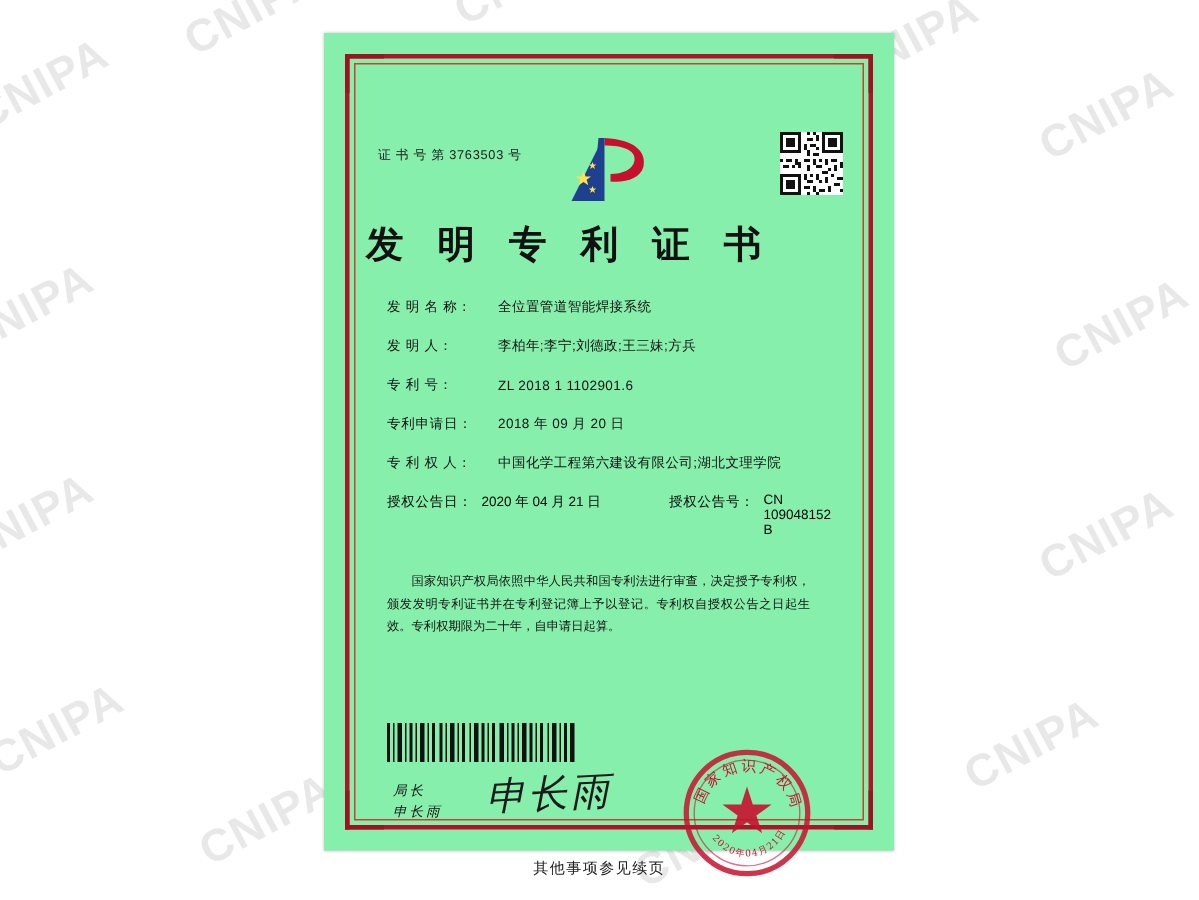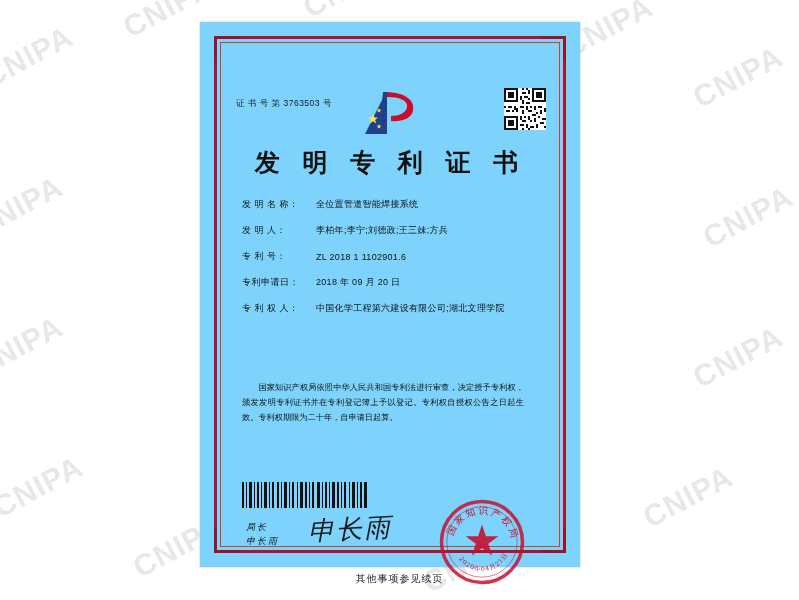--- a/index.html
+++ b/index.html
@@ -26,25 +26,25 @@
     font-size: 30px;
     font-weight: bold;
     letter-spacing: 1px;
     transform: rotate(-28deg);
     user-select: none;
     white-space: nowrap;
     font-family: "Liberation Sans", sans-serif;
   }
   .cert-wrap {
     position: absolute;
-    left: 200px;
+    left: 216px;
     top: 22px;
     width: 380px;
     height: 545px;
-    background: #7dd3fc;
+    background: #86efac;
     box-shadow: 0 0 2px rgba(0,0,0,0.25);
   }
   
   .border-outer {
     position: absolute;
     left: 14px; top: 14px; right: 14px; bottom: 14px;
     border: 3px solid #b1132a;
     box-sizing: border-box;
   }
   .border-inner {
@@ -90,21 +90,21 @@
     top: 38px;
     transform: translateX(-50%);
     width: 74px;
     height: 50px;
   }
   .title {
     position: absolute;
     left: 0;
     right: 0;
     top: 96px;
-    text-align: center;
+    text-align: left;
     font-size: 25px;
     font-weight: bold;
     letter-spacing: 7px;
     color: #111;
     font-family: "DejaVu Serif", serif;
   }
   .fields {
     position: absolute;
     left: 14px;
     top: 148px;
@@ -320,20 +320,30 @@
         </div>
         <div class="field-row">
           <div class="field-label tight">专利申请日：</div>
           <div class="field-value">2018 年 09 月 20 日</div>
         </div>
         <div class="field-row">
           <div class="field-label tight">专 利 权 人：</div>
           <div class="field-value">中国化学工程第六建设有限公司;湖北文理学院</div>
         </div>
 
+        <div class="dual-row">
+          <div class="dual-left">
+            <span class="dual-label">授权公告日：</span>
+            <span>2020 年 04 月 21 日</span>
+          </div>
+          <div class="dual-right">
+            <span class="dual-label">授权公告号：</span>
+            <span>CN 109048152 B</span>
+          </div>
+        </div>
       </div>
 
       <div class="paras">
         <p>国家知识产权局依照中华人民共和国专利法进行审查，决定授予专利权，颁发发明专利证书并在专利登记簿上予以登记。专利权自授权公告之日起生效。专利权期限为二十年，自申请日起算。</p>
       </div>
 
       <svg class="barcode" viewBox="0 0 126 26" preserveAspectRatio="none">
         <g fill="#111">
           <rect x="0" y="0" width="2" height="26"></rect>
             <rect x="4" y="0" width="1" height="26"></rect>

